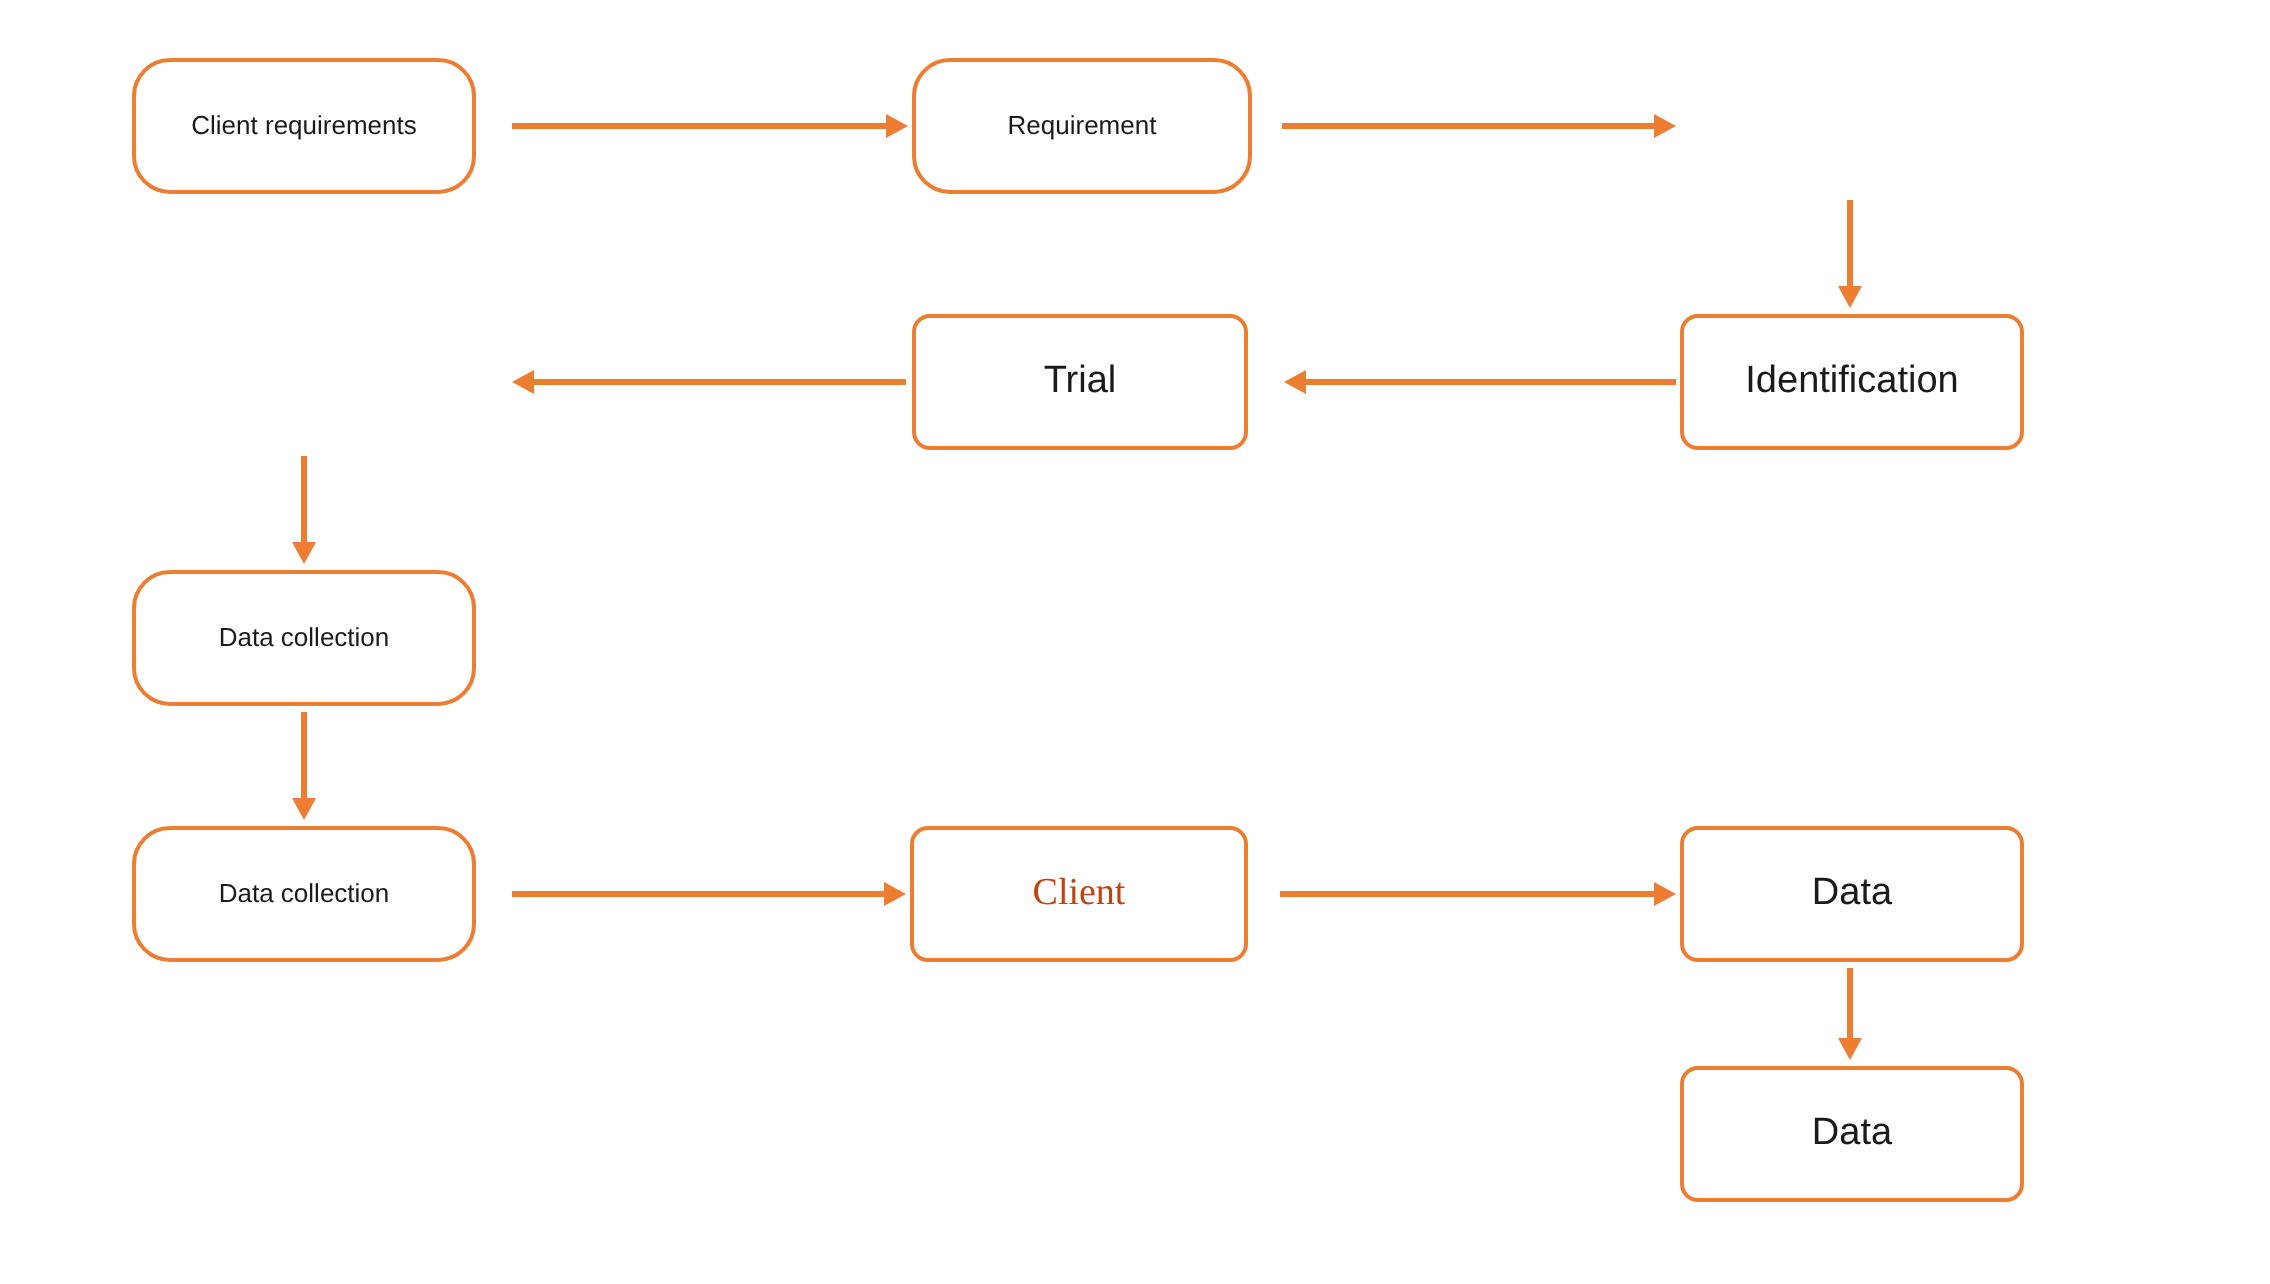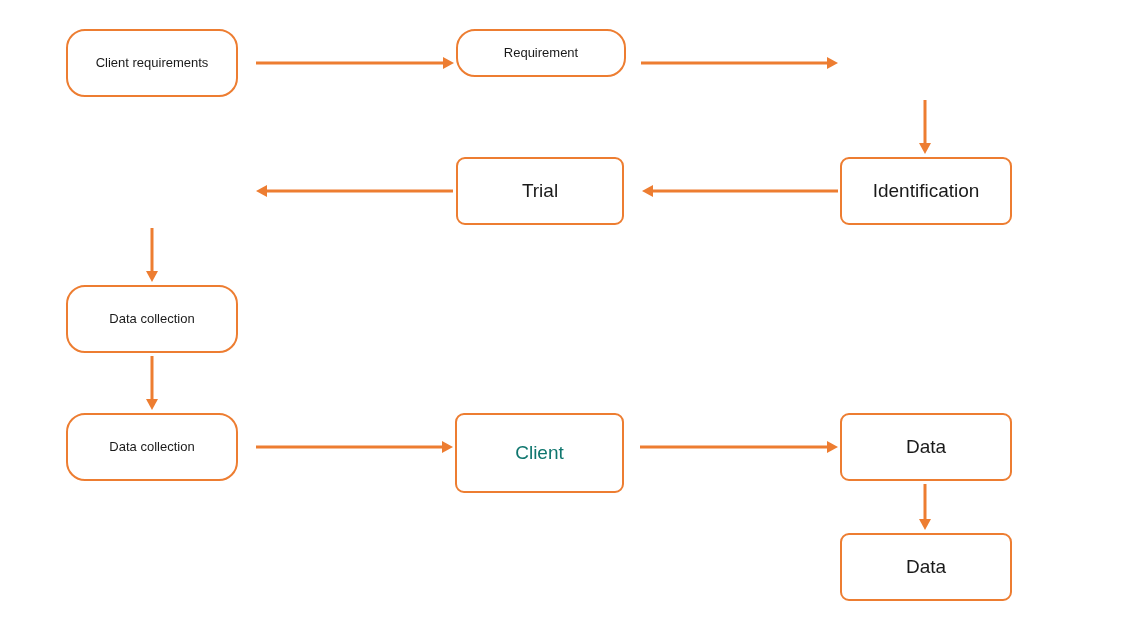--- a/index.html
+++ b/index.html
@@ -99,36 +99,36 @@
     </div>
     <div class="edge" style="left: 911px; top: 470px; width: 28px; height: 74px;">
       <svg width="28" height="74" viewBox="0 0 28 74">
         <line x1="14" y1="14" x2="14" y2="49" stroke="#ED7D31" stroke-width="3" stroke-linecap="butt"></line>
         <polygon points="14,60 8,49 20,49" fill="#ED7D31"></polygon>
       </svg>
     </div>
     <div class="node fs-sm" style="left: 66px; top: 29px; width: 172px; height: 68px; border-color: rgb(237, 125, 49); background: rgb(255, 255, 255); color: rgb(26, 26, 26);">
       <span class="node-label">Client requirements</span>
     </div>
-    <div class="node fs-sm" style="left: 456px; top: 29px; width: 170px; height: 48px; border-color: rgb(237, 125, 49); background: rgb(255, 255, 255); color: rgb(26, 26, 26);">
+    <div class="node fs-sm" style="left: 456px; top: 29px; width: 170px; height: 68px; border-color: rgb(237, 125, 49); background: rgb(255, 255, 255); color: rgb(26, 26, 26);">
       <span class="node-label">Requirement</span>
     </div>
     <div class="node fs-lg" style="left: 840px; top: 157px; width: 172px; height: 68px; border-color: rgb(237, 125, 49); background: rgb(255, 255, 255); color: rgb(26, 26, 26);">
       <span class="node-label">Identification</span>
     </div>
     <div class="node fs-lg" style="left: 456px; top: 157px; width: 168px; height: 68px; border-color: rgb(237, 125, 49); background: rgb(255, 255, 255); color: rgb(26, 26, 26);">
       <span class="node-label">Trial</span>
     </div>
     <div class="node fs-sm" style="left: 66px; top: 285px; width: 172px; height: 68px; border-color: rgb(237, 125, 49); background: rgb(255, 255, 255); color: rgb(26, 26, 26);">
       <span class="node-label">Data collection</span>
     </div>
     <div class="node fs-sm" style="left: 66px; top: 413px; width: 172px; height: 68px; border-color: rgb(237, 125, 49); background: rgb(255, 255, 255); color: rgb(26, 26, 26);">
       <span class="node-label">Data collection</span>
     </div>
-    <div class="node fs-lg" style="left: 455px; top: 413px; width: 169px; height: 80px; border-color: rgb(237, 125, 49); background: rgb(255, 255, 255); color: #0f766e;">
+    <div class="node fs-lg" style="left: 455px; top: 413px; width: 169px; height: 68px; border-color: rgb(237, 125, 49); background: rgb(255, 255, 255); color: #c2410c; font-family: Liberation Serif, serif;">
       <span class="node-label">Client</span>
     </div>
     <div class="node fs-lg" style="left: 840px; top: 413px; width: 172px; height: 68px; border-color: rgb(237, 125, 49); background: rgb(255, 255, 255); color: rgb(26, 26, 26);">
       <span class="node-label">Data</span>
     </div>
     <div class="node fs-lg" style="left: 840px; top: 533px; width: 172px; height: 68px; border-color: rgb(237, 125, 49); background: rgb(255, 255, 255); color: rgb(26, 26, 26);">
       <span class="node-label">Data</span>
     </div>
   </div>
 

